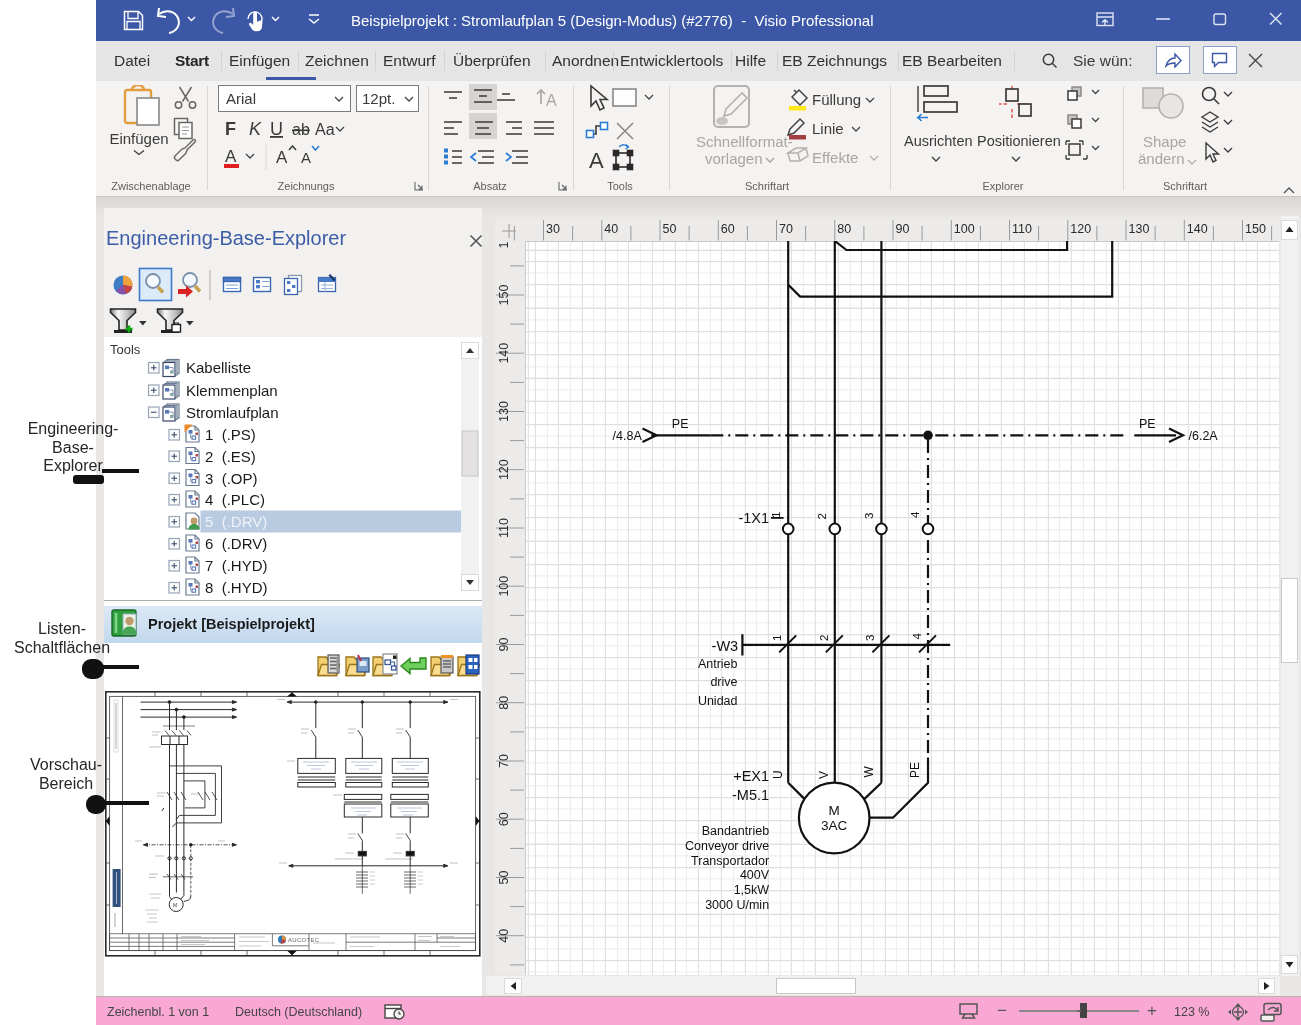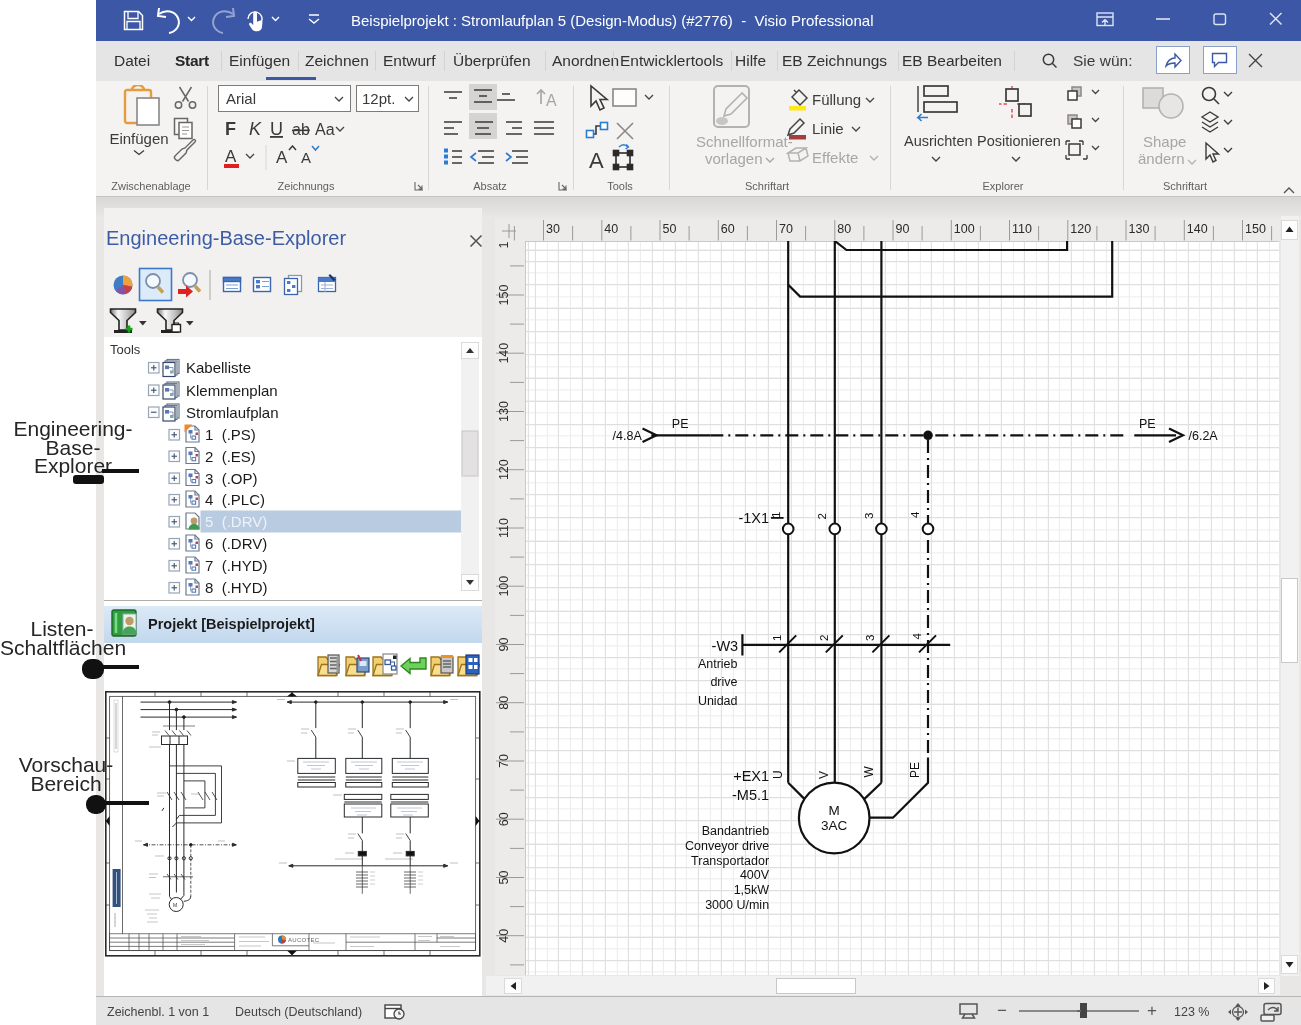--- a/index.html
+++ b/index.html
@@ -42,24 +42,24 @@
     repeating-linear-gradient(to right, #ececec 0 1px, transparent 1px 11.652px),
     repeating-linear-gradient(to bottom, #ececec 0 1px, transparent 1px 11.652px);
   background-position: 8.9px 0, 0 19px, 8.9px 0, 0 7.35px;
   border-top:1px solid #c9c8c7; border-left:1px solid #c9c8c7;
 }
 
 .sbtrack { position:absolute; background:#f1f1f1; }
 .sbbtn { position:absolute; background:#fdfdfd; border:1px solid #dadada; }
 .sbthumb { position:absolute; background:#fff; border:1px solid #c8c8c8; }
 
-#statusbar { left:96px; top:996px; width:1205px; height:29px; background:#e5e5e5; border-top:1.5px solid #b8b6b4; }
+#statusbar { left:96px; top:996px; width:1205px; height:29px; background:#f9a8d4; border-top:1.5px solid #b8b6b4; }
 .stext { position:absolute; font-size:12.5px; color:#444; white-space:nowrap; }
 
-.annot { position:absolute; font-size:21px; color:#262626; text-align:center; line-height:18.5px; }
+.annot { position:absolute; font-size:16px; color:#262626; text-align:center; line-height:18.5px; }
 </style>
 </head>
 <body>
 <div class="abs" id="workarea"></div>
 <div class="abs" style="left:96px;top:197px;width:1205px;height:22px;background:linear-gradient(180deg,#d9d7d6,#ebe9e8)"></div>
 <div class="abs" id="titlebar"></div>
 <div class="abs" id="titletext">Beispielprojekt : Stromlaufplan 5 (Design-Modus) (#2776)&nbsp; -&nbsp; Visio Professional</div>
 <svg class="abs" style="left:96px;top:0;width:1205px;height:41px" viewBox="0 0 1205 41">
   <g fill="none" stroke="#ffffff" stroke-width="1.5">
 

